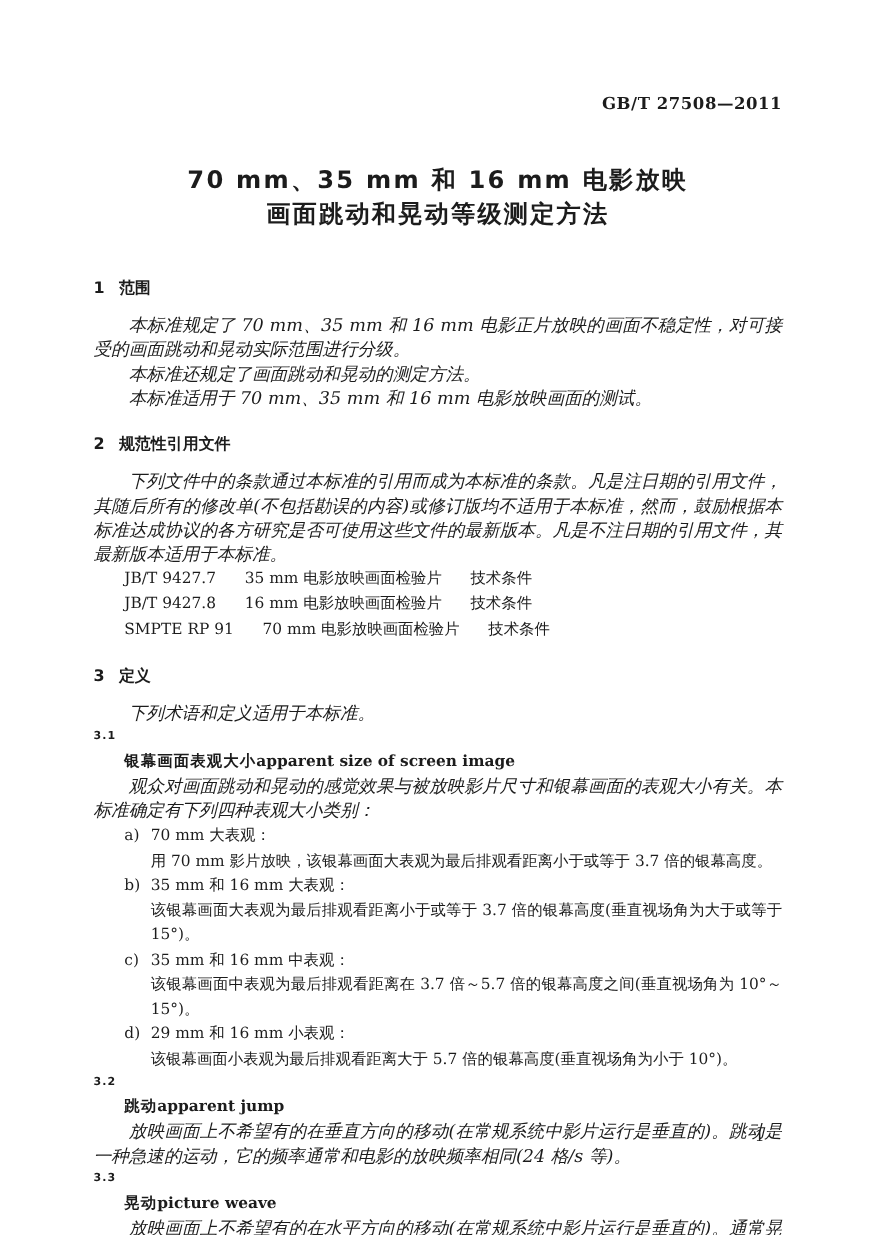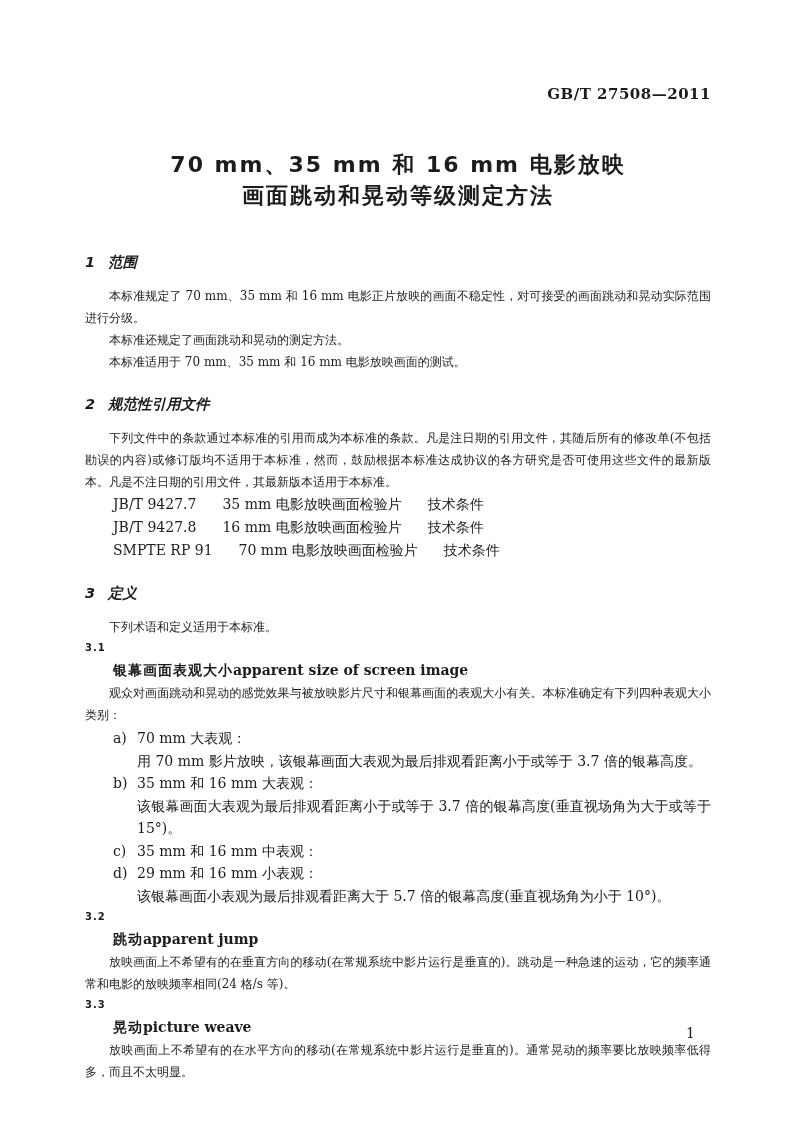--- a/index.html
+++ b/index.html
@@ -36,30 +36,30 @@
     font-size: 22px;
     line-height: 31px;
     letter-spacing: 2px;
   }
   .clause-h {
     margin: 22px 0 14px 0;
     font-family: "DejaVu Sans", "Liberation Sans", sans-serif;
     font-weight: 700;
     font-size: 14.5px;
     line-height: 18px;
-    font-style: italic;
   }
   .clause-h.first { margin-top: 42px; }
   .clause-h .num { margin-right: 13px; }
   .body-p {
     margin: 0;
-    font-size: 12px;
+    font-size: 16px;
     line-height: 22px;
     text-indent: 2em;
     text-align: justify;
+    font-style: italic;
   }
   .ref-line {
     margin: 0;
     padding-left: 28px;
     font-size: 14px;
     line-height: 23px;
     white-space: nowrap;
   }
   .ref-name { margin-left: 26px; }
   .ref-note { margin-left: 26px; }
@@ -159,20 +159,21 @@
         <span class="list-label">b)</span>
         <div class="list-body">
           <div>35 mm 和 16 mm 大表观：</div>
           <div>该银幕画面大表观为最后排观看距离小于或等于 3.7 倍的银幕高度(垂直视场角为大于或等于 15°)。</div>
         </div>
       </div>
       <div class="list-item">
         <span class="list-label">c)</span>
         <div class="list-body">
           <div>35 mm 和 16 mm 中表观：</div>
+          <div>该银幕画面中表观为最后排观看距离在 3.7 倍～5.7 倍的银幕高度之间(垂直视场角为 10°～15°)。</div>
         </div>
       </div>
       <div class="list-item">
         <span class="list-label">d)</span>
         <div class="list-body">
           <div>29 mm 和 16 mm 小表观：</div>
           <div>该银幕画面小表观为最后排观看距离大于 5.7 倍的银幕高度(垂直视场角为小于 10°)。</div>
         </div>
       </div>
     </div>

